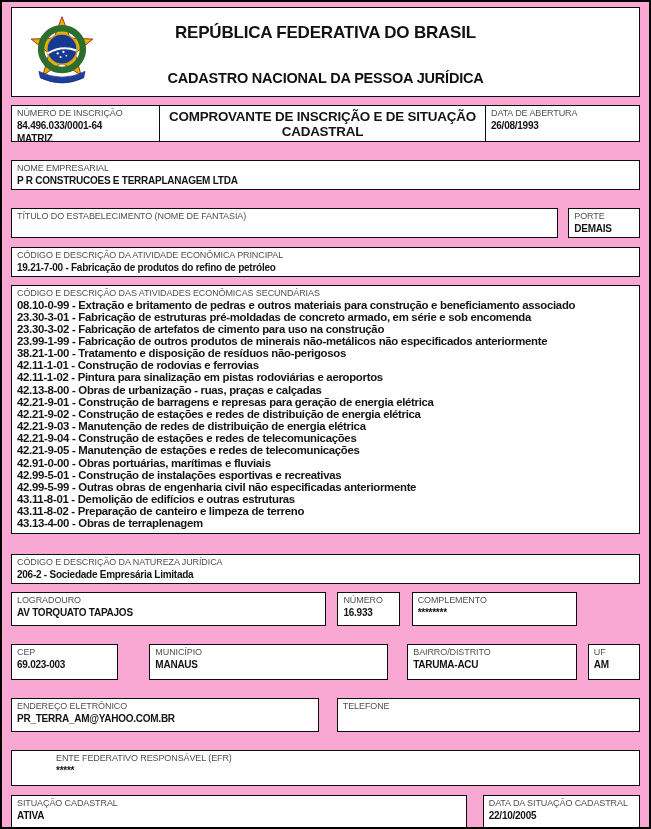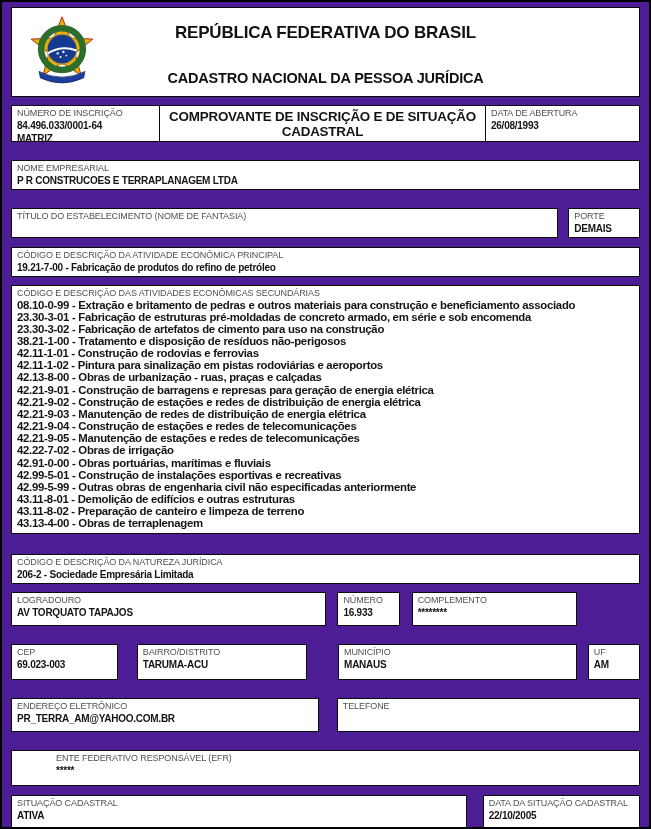--- a/index.html
+++ b/index.html
@@ -1,18 +1,18 @@
 <!DOCTYPE html>
 <html><head>
 <meta charset="utf-8">
 <style>
   * { margin:0; padding:0; box-sizing:border-box; }
   html,body { width:651px; height:829px; background:#fff; font-family:"Liberation Sans", sans-serif; }
   .page {
-    position:relative; width:651px; height:829px; background:#4c1d95;
+    position:relative; width:651px; height:829px; background:#f9a8d4;
     border:2px solid #000; padding:5px 9px 4px 9px; overflow:hidden;
   }
   .box { border:1.6px solid #0c0c0c; background:#fff; padding:2px 5px 3px 5px; }
   .label { font-size:9px; color:#4f5053; letter-spacing:-0.1px; line-height:10.5px; white-space:nowrap; overflow:hidden; }
   .value { font-size:10px; font-weight:bold; color:#141414; letter-spacing:-0.25px; line-height:13.5px; white-space:nowrap; overflow:hidden; }
   .row { display:flex; }
   
   .header-box { height:90px; margin-bottom:8px; position:relative; }
   .coat { position:absolute; left:12px; top:8px; }
   .h-title1 { text-align:center; font-size:17px; font-weight:bold; color:#111; letter-spacing:-0.2px; padding-top:13px; }
@@ -92,30 +92,30 @@
   <div class="box h30 mb8">
     <div class="label">CÓDIGO E DESCRIÇÃO DA ATIVIDADE ECONÔMICA PRINCIPAL</div>
     <div class="value">19.21-7-00 - Fabricação de produtos do refino de petróleo</div>
   </div>
 
   <div class="box act-box">
     <div class="label">CÓDIGO E DESCRIÇÃO DAS ATIVIDADES ECONÔMICAS SECUNDÁRIAS</div>
     <div class="act-line">08.10-0-99 - Extração e britamento de pedras e outros materiais para construção e beneficiamento associado</div>
     <div class="act-line">23.30-3-01 - Fabricação de estruturas pré-moldadas de concreto armado, em série e sob encomenda</div>
     <div class="act-line">23.30-3-02 - Fabricação de artefatos de cimento para uso na construção</div>
+    <div class="act-line">23.99-1-99 - Fabricação de outros produtos de minerais não-metálicos não especificados anteriormente</div>
     <div class="act-line">38.21-1-00 - Tratamento e disposição de resíduos não-perigosos</div>
     <div class="act-line">42.11-1-01 - Construção de rodovias e ferrovias</div>
     <div class="act-line">42.11-1-02 - Pintura para sinalização em pistas rodoviárias e aeroportos</div>
     <div class="act-line">42.13-8-00 - Obras de urbanização - ruas, praças e calçadas</div>
     <div class="act-line">42.21-9-01 - Construção de barragens e represas para geração de energia elétrica</div>
     <div class="act-line">42.21-9-02 - Construção de estações e redes de distribuição de energia elétrica</div>
     <div class="act-line">42.21-9-03 - Manutenção de redes de distribuição de energia elétrica</div>
     <div class="act-line">42.21-9-04 - Construção de estações e redes de telecomunicações</div>
     <div class="act-line">42.21-9-05 - Manutenção de estações e redes de telecomunicações</div>
-    <div class="act-line">42.22-7-02 - Obras de irrigação</div>
     <div class="act-line">42.91-0-00 - Obras portuárias, marítimas e fluviais</div>
     <div class="act-line">42.99-5-01 - Construção de instalações esportivas e recreativas</div>
     <div class="act-line">42.99-5-99 - Outras obras de engenharia civil não especificadas anteriormente</div>
     <div class="act-line">43.11-8-01 - Demolição de edifícios e outras estruturas</div>
     <div class="act-line">43.11-8-02 - Preparação de canteiro e limpeza de terreno</div>
     <div class="act-line">43.13-4-00 - Obras de terraplenagem</div>
   </div>
 
   <div class="box h30 mb8">
     <div class="label">CÓDIGO E DESCRIÇÃO DA NATUREZA JURÍDICA</div>
@@ -135,27 +135,27 @@
       <div class="label">COMPLEMENTO</div>
       <div class="value">********</div>
     </div>
   </div>
 
   <div class="row mb9">
     <div class="box h36 w-cep">
       <div class="label">CEP</div>
       <div class="value">69.023-003</div>
     </div>
+    <div class="box h36 w-mun">
+      <div class="label">MUNICÍPIO</div>
+      <div class="value">MANAUS</div>
+    </div>
     <div class="box h36 w-bai">
       <div class="label">BAIRRO/DISTRITO</div>
       <div class="value">TARUMA-ACU</div>
-    </div>
-    <div class="box h36 w-mun">
-      <div class="label">MUNICÍPIO</div>
-      <div class="value">MANAUS</div>
     </div>
     <div class="box h36 w-uf">
       <div class="label">UF</div>
       <div class="value">AM</div>
     </div>
   </div>
 
   <div class="row mb9">
     <div class="box h34 w-mail">
       <div class="label">ENDEREÇO ELETRÔNICO</div>

